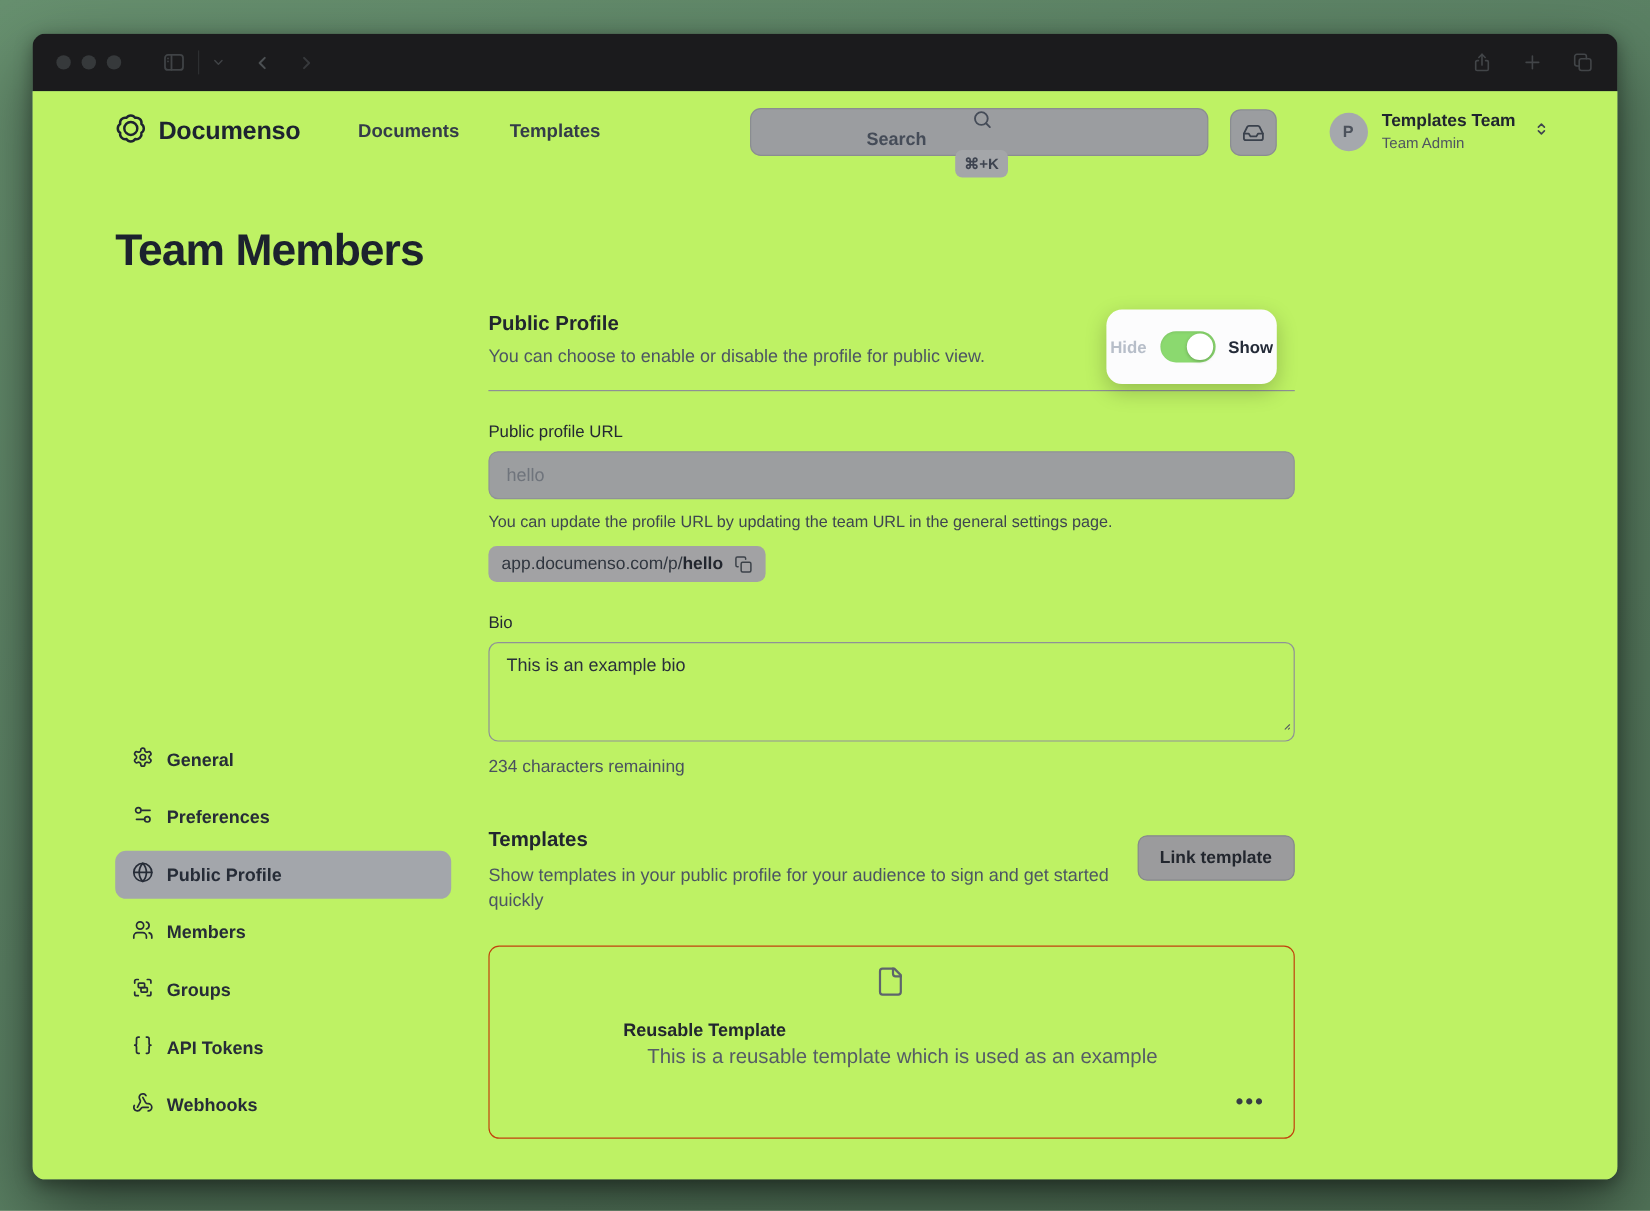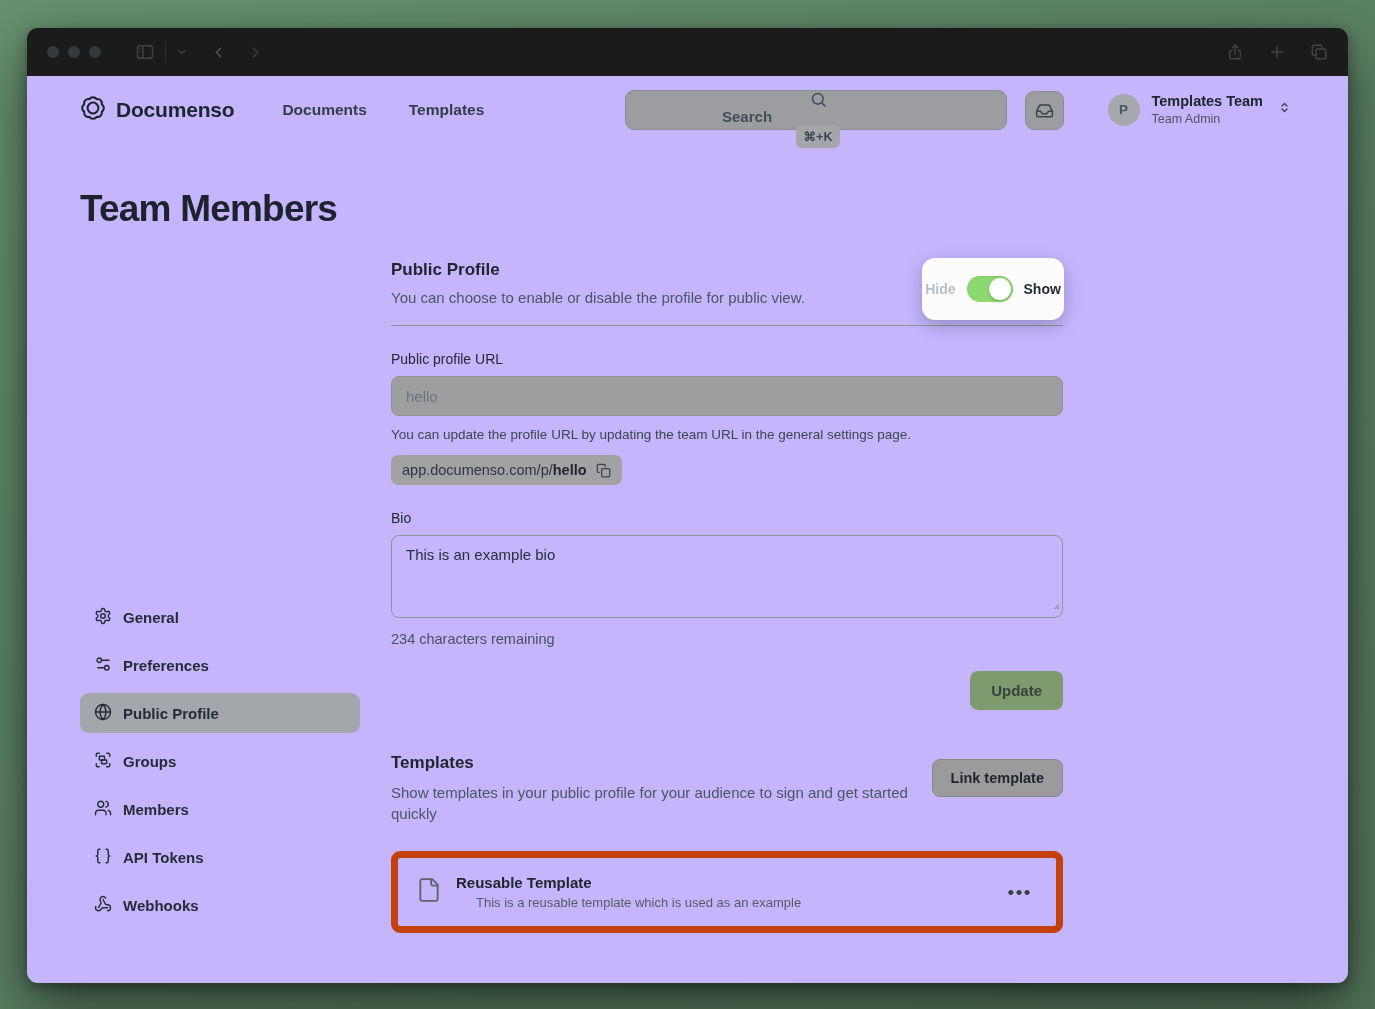--- a/index.html
+++ b/index.html
@@ -16,21 +16,21 @@
   }
   
   .chrome { height:48px; background:#1b1b1d; display:flex; align-items:center; padding:0 20px; flex-shrink:0; }
   .traffic { display:flex; gap:9px; }
   .traffic span { width:12px; height:12px; border-radius:50%; background:#35383a; background:#36393b; display:block; }
   .chrome-icons { display:flex; align-items:center; color:#404346; }
   .chrome svg { display:block; }
   .chrome .divider-v { width:1px; height:20px; background:#2d2f31; margin:0 10px; }
   .chrome-right { margin-left:auto; display:flex; align-items:center; gap:24px; color:#424548; }
   
-  .page { flex:1; background:#c4b5fd; position:relative; overflow:hidden; }
+  .page { flex:1; background:#bef264; position:relative; overflow:hidden;padding-left:16px; }
   .page-header { height:68px; display:flex; align-items:center; padding:0 56px 0 53px; }
   .brand { display:flex; align-items:center; gap:10px; color:#1d2330; font-weight:700; font-size:21px; letter-spacing:-0.2px; }
   .nav { margin-left:48px; display:flex; gap:42px; font-size:15.5px; font-weight:600; color:#343c49; }
   .search-wrap { margin-left:auto; width:382px; height:40px; border:1px solid #8a8d91; border-radius:9px;
     display:flex; align-items:center; padding:0 8px 0 13px; color:#454c58; background:#9b9da0;flex-direction:column; }
   .search-wrap input { border:0; outline:0; background:transparent; font-family:inherit; font-size:15px; font-weight:600;
     color:#454c58; margin-left:9px; flex:1; min-width:0; }
   .search-wrap input::placeholder { color:#454c58; opacity:1; }
   .kbd { background:#a4a6a9; border-radius:6px; padding:4px 8px; font-size:12.5px; font-weight:600; color:#3e4450; }
   .inbox-btn { margin-left:18px; width:39px; height:39px; border:1px solid #8a8d91; border-radius:9px;
@@ -69,25 +69,25 @@
   .resize-grip { position:absolute; right:3px; bottom:4px; color:#565c64; pointer-events:none; }
   .chars { margin-top:13px; font-size:14.5px; color:#49515f; }
   .update-row { display:flex; justify-content:flex-end; margin-top:24px; }
   .update-btn { background:#7e9b70; color:#39423b; border:0; border-radius:8px; padding:0 21px; height:39px;
     font-family:inherit; font-size:15px; font-weight:600; cursor:pointer; }
   .tpl-head { margin-top:43px; display:flex; align-items:flex-start; }
   .tpl-head-text { width:530px; }
   .tpl-head-text .sec-d { line-height:1.38; margin-top:10px; }
   .link-btn { margin-left:auto; margin-top:6px; border:1px solid #85888c; background:#9b9b9d; border-radius:8px;
     padding:0 18px; height:38px; font-family:inherit; font-size:14.5px; font-weight:600; color:#22262e; cursor:pointer; }
-  .tpl-card { margin-top:27px; border:7px solid #c2410c; border-radius:9px; padding:16px 20px 16px 18px;
-    display:flex; align-items:center; gap:14px; min-height:69px; }
+  .tpl-card { margin-top:27px; border:1px solid #c2410c; border-radius:9px; padding:16px 20px 16px 18px;
+    display:flex; align-items:center; gap:14px; min-height:69px;flex-direction:column; }
   .tpl-file { color:#5e646c; flex-shrink:0; }
   .tpl-title { font-size:15px; font-weight:700; color:#22262f; }
-  .tpl-desc { font-size:13px; color:#555c66; margin-top:4px;margin-left:20px; }
+  .tpl-desc { font-size:17px; color:#555c66; margin-top:4px;margin-left:20px; }
   .dots-btn { margin-left:auto; background:none; border:0; color:#383d45; font-size:19px; letter-spacing:1.5px;
     font-family:inherit; cursor:pointer; line-height:1; padding:4px; }
   
   .spotlight { position:absolute; left:895px; top:182px; width:142px; height:62px; background:#fcfcfd;
     border-radius:13px; box-shadow:0 6px 18px rgba(0,0,0,.22); display:flex; align-items:center; justify-content:center; gap:11px; }
   .hide-label { font-size:14px; font-weight:600; color:#b7bec9; }
   .show-label { font-size:14px; font-weight:600; color:#242b38; }
   .toggle { width:46px; height:26px; border-radius:13px; background:#8bd96f; position:relative; cursor:pointer;
     box-shadow: inset 0 1px 2px rgba(0,0,0,.08); flex-shrink:0; }
   .toggle .knob { position:absolute; top:2px; right:2px; width:22px; height:22px; border-radius:50%;
@@ -232,40 +232,40 @@
               <circle cx="12" cy="12" r="10"></circle>
                 <path d="M12 2a14.5 14.5 0 0 0 0 20 14.5 14.5 0 0 0 0-20"></path>
                 <path d="M2 12h20"></path>
             </svg>
           </span>
           <span>Public Profile</span>
         </div>
         <div class="side-item">
           <span>
             <svg width="18" height="18" viewBox="0 0 24 24" fill="none" stroke="currentColor" stroke-width="1.9" stroke-linecap="round" stroke-linejoin="round">
+              <path d="M16 21v-2a4 4 0 0 0-4-4H6a4 4 0 0 0-4 4v2"></path>
+                <circle cx="9" cy="7" r="4"></circle>
+                <path d="M22 21v-2a4 4 0 0 0-3-3.87"></path>
+                <path d="M16 3.13a4 4 0 0 1 0 7.75"></path>
+            </svg>
+          </span>
+          <span>Members</span>
+        </div>
+        <div class="side-item">
+          <span>
+            <svg width="18" height="18" viewBox="0 0 24 24" fill="none" stroke="currentColor" stroke-width="1.9" stroke-linecap="round" stroke-linejoin="round">
               <path d="M3 7V5a2 2 0 0 1 2-2h2"></path>
                 <path d="M17 3h2a2 2 0 0 1 2 2v2"></path>
                 <path d="M21 17v2a2 2 0 0 1-2 2h-2"></path>
                 <path d="M7 21H5a2 2 0 0 1-2-2v-2"></path>
               <rect width="7" height="5" x="7" y="7" rx="1"></rect>
                 <rect width="7" height="5" x="10" y="12" rx="1"></rect>
             </svg>
           </span>
           <span>Groups</span>
-        </div>
-        <div class="side-item">
-          <span>
-            <svg width="18" height="18" viewBox="0 0 24 24" fill="none" stroke="currentColor" stroke-width="1.9" stroke-linecap="round" stroke-linejoin="round">
-              <path d="M16 21v-2a4 4 0 0 0-4-4H6a4 4 0 0 0-4 4v2"></path>
-                <circle cx="9" cy="7" r="4"></circle>
-                <path d="M22 21v-2a4 4 0 0 0-3-3.87"></path>
-                <path d="M16 3.13a4 4 0 0 1 0 7.75"></path>
-            </svg>
-          </span>
-          <span>Members</span>
         </div>
         <div class="side-item">
           <span>
             <svg width="18" height="18" viewBox="0 0 24 24" fill="none" stroke="currentColor" stroke-width="1.9" stroke-linecap="round" stroke-linejoin="round">
               <path d="M8 3H7a2 2 0 0 0-2 2v5a2 2 0 0 1-2 2 2 2 0 0 1 2 2v5c0 1.1.9 2 2 2h1"></path>
               <path d="M16 21h1a2 2 0 0 0 2-2v-5c0-1.1.9-2 2-2a2 2 0 0 1-2-2V5a2 2 0 0 0-2-2h-1"></path>
             </svg>
           </span>
           <span>API Tokens</span>
         </div>
@@ -306,23 +306,20 @@
           <textarea class="bio-ta" style="">This is an example bio</textarea>
           <span class="resize-grip">
             <svg width="11" height="11" viewBox="0 0 24 24" fill="none" stroke="currentColor" stroke-width="2" stroke-linecap="round">
                 <path d="M21 13 13 21"></path>
                 <path d="M21 19l-2 2"></path>
               </svg>
           </span>
         </div>
         <p class="chars">234 characters remaining</p>
 
-        <div class="update-row">
-          <button class="update-btn">Update</button>
-        </div>
 
         <div class="tpl-head">
           <div class="tpl-head-text">
             <h2 class="sec-h">Templates</h2>
             <p class="sec-d">Show templates in your public profile for your audience to sign and get started quickly</p>
           </div>
           <button class="link-btn">Link template</button>
         </div>
 
         <div class="tpl-card">

